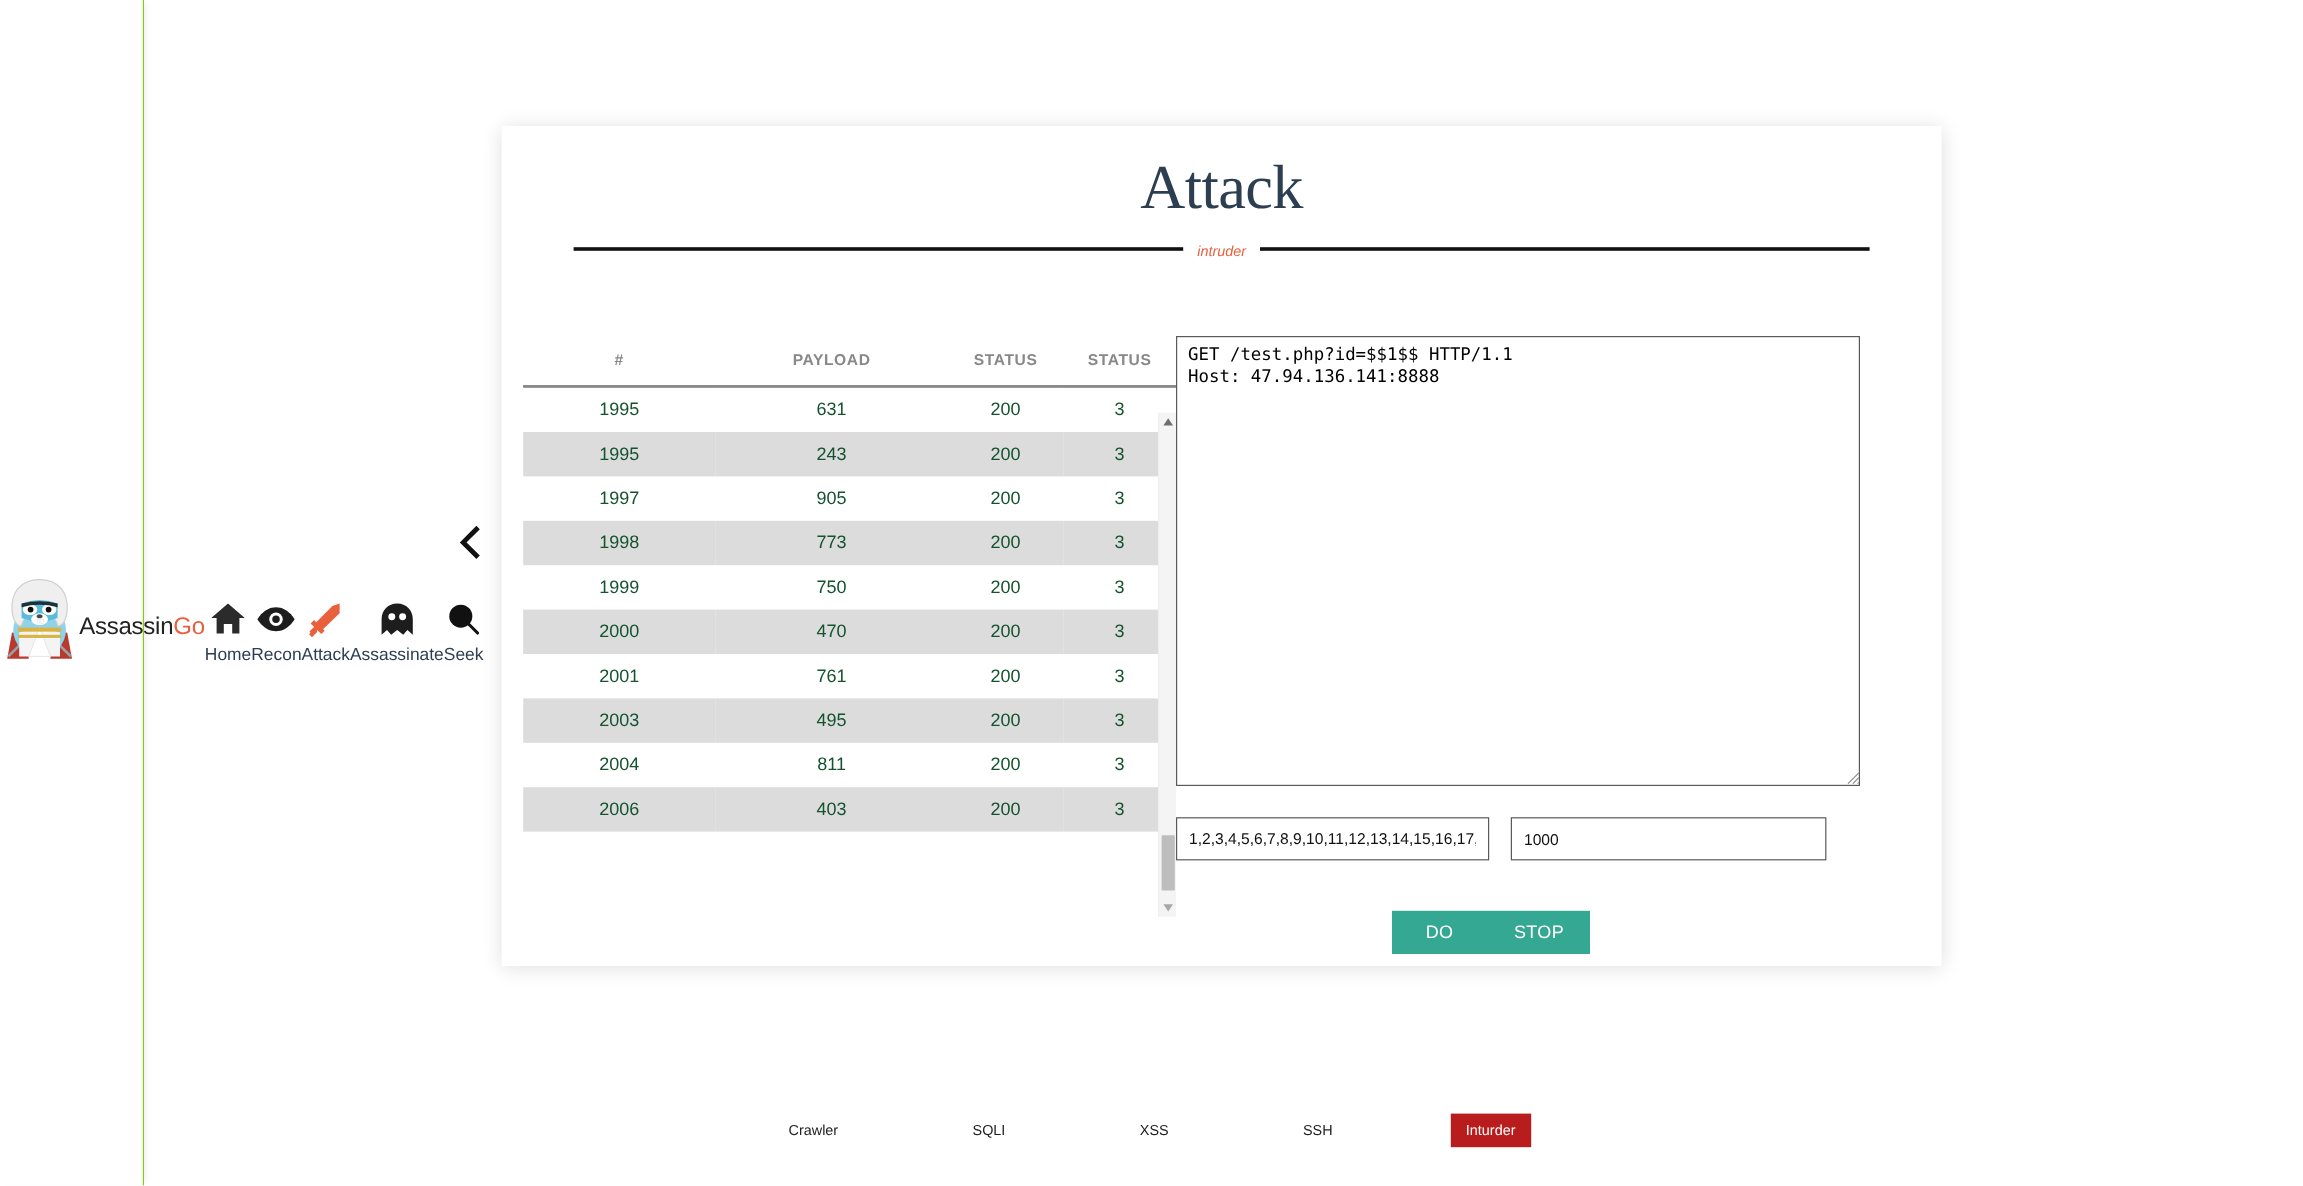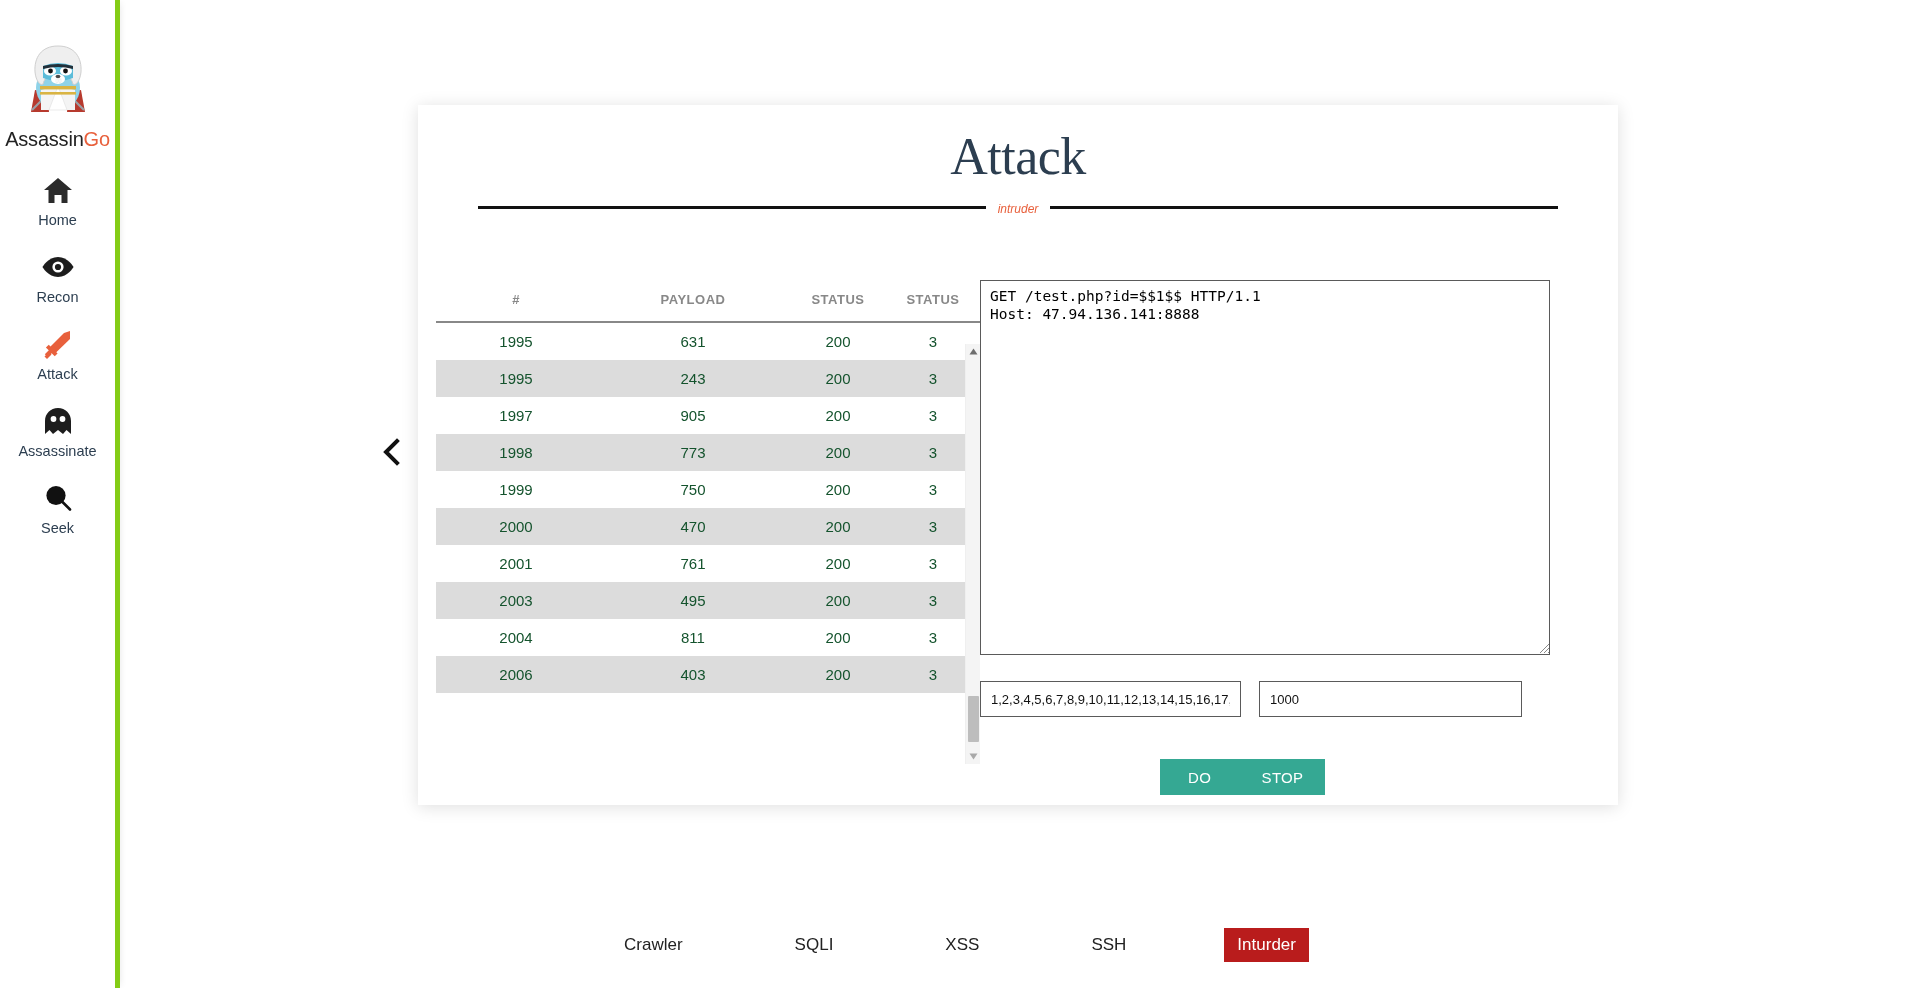--- a/index.html
+++ b/index.html
@@ -11,23 +11,23 @@
     overflow: hidden;
   }
 
   #app { position: relative; width: 1919px; height: 988px; background:#fff; }
 
   
   #sidebar {
     position: absolute; left: 0; top: 0;
     width: 120px; height: 988px;
     background: #ffffff;
-    border-right: 5px solid #84cc16;
+    border-right: 1px solid #84cc16;
     box-shadow: 3px 0 7px -3px rgba(0,0,0,0.10);
-    display: flex; flex-direction: column; align-items: center;
+    display: flex; align-items: center;
     padding-top: 42px;
     z-index: 4;
   }
   #logo-img { width: 66px; height: 72px; display:block; }
   #brand {
     margin-top: 14px;
     font-size: 20px;
     letter-spacing: -0.2px;
     white-space: nowrap;
   }
@@ -212,21 +212,21 @@
 
   
   #bottom-tabs {
     position:absolute;
     left: 0; top: 928px;
     width: 1919px;
     display:flex; justify-content:center; align-items:center;
     gap: 0px;
   }
   .tab {
-    font-size: 17px;
+    font-size: 12px;
     color: #222222;
     padding: 6px 14px;
     margin: 0 42px;
     cursor: pointer;
     white-space: nowrap;
   }
   .tab.active {
     background: #e8603c;
     color: #ffffff;
     padding: 7px 13px;

